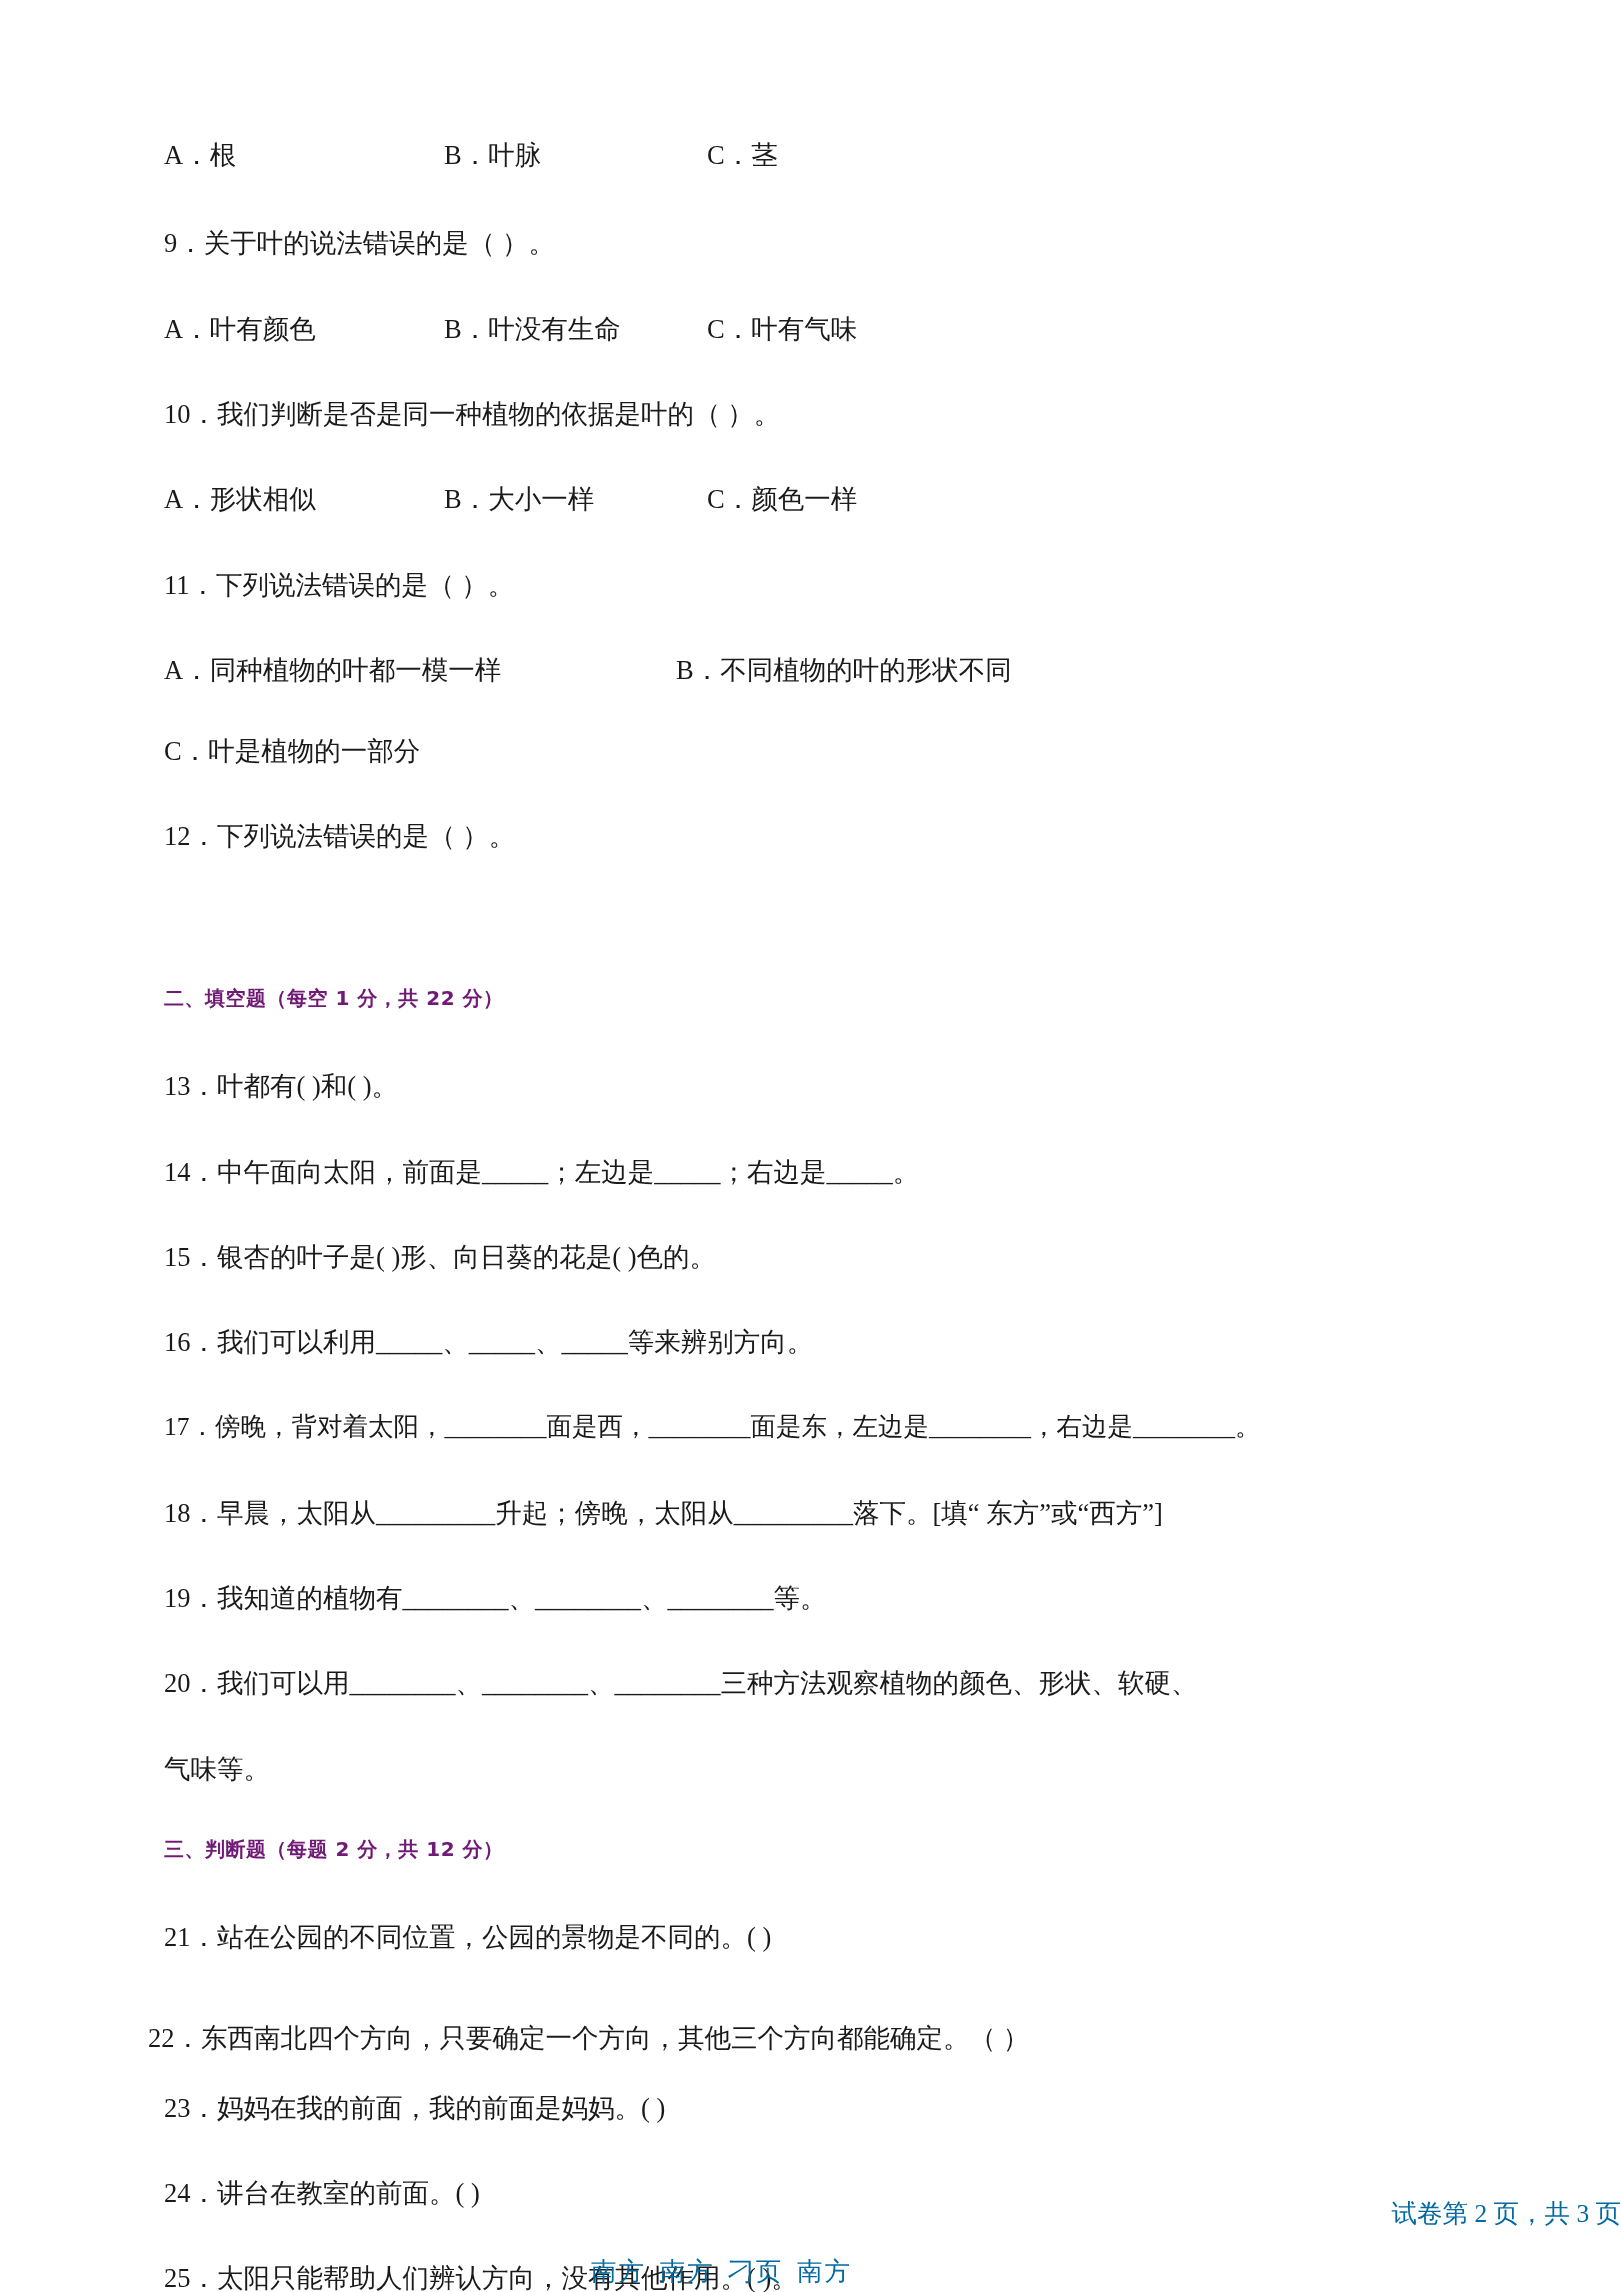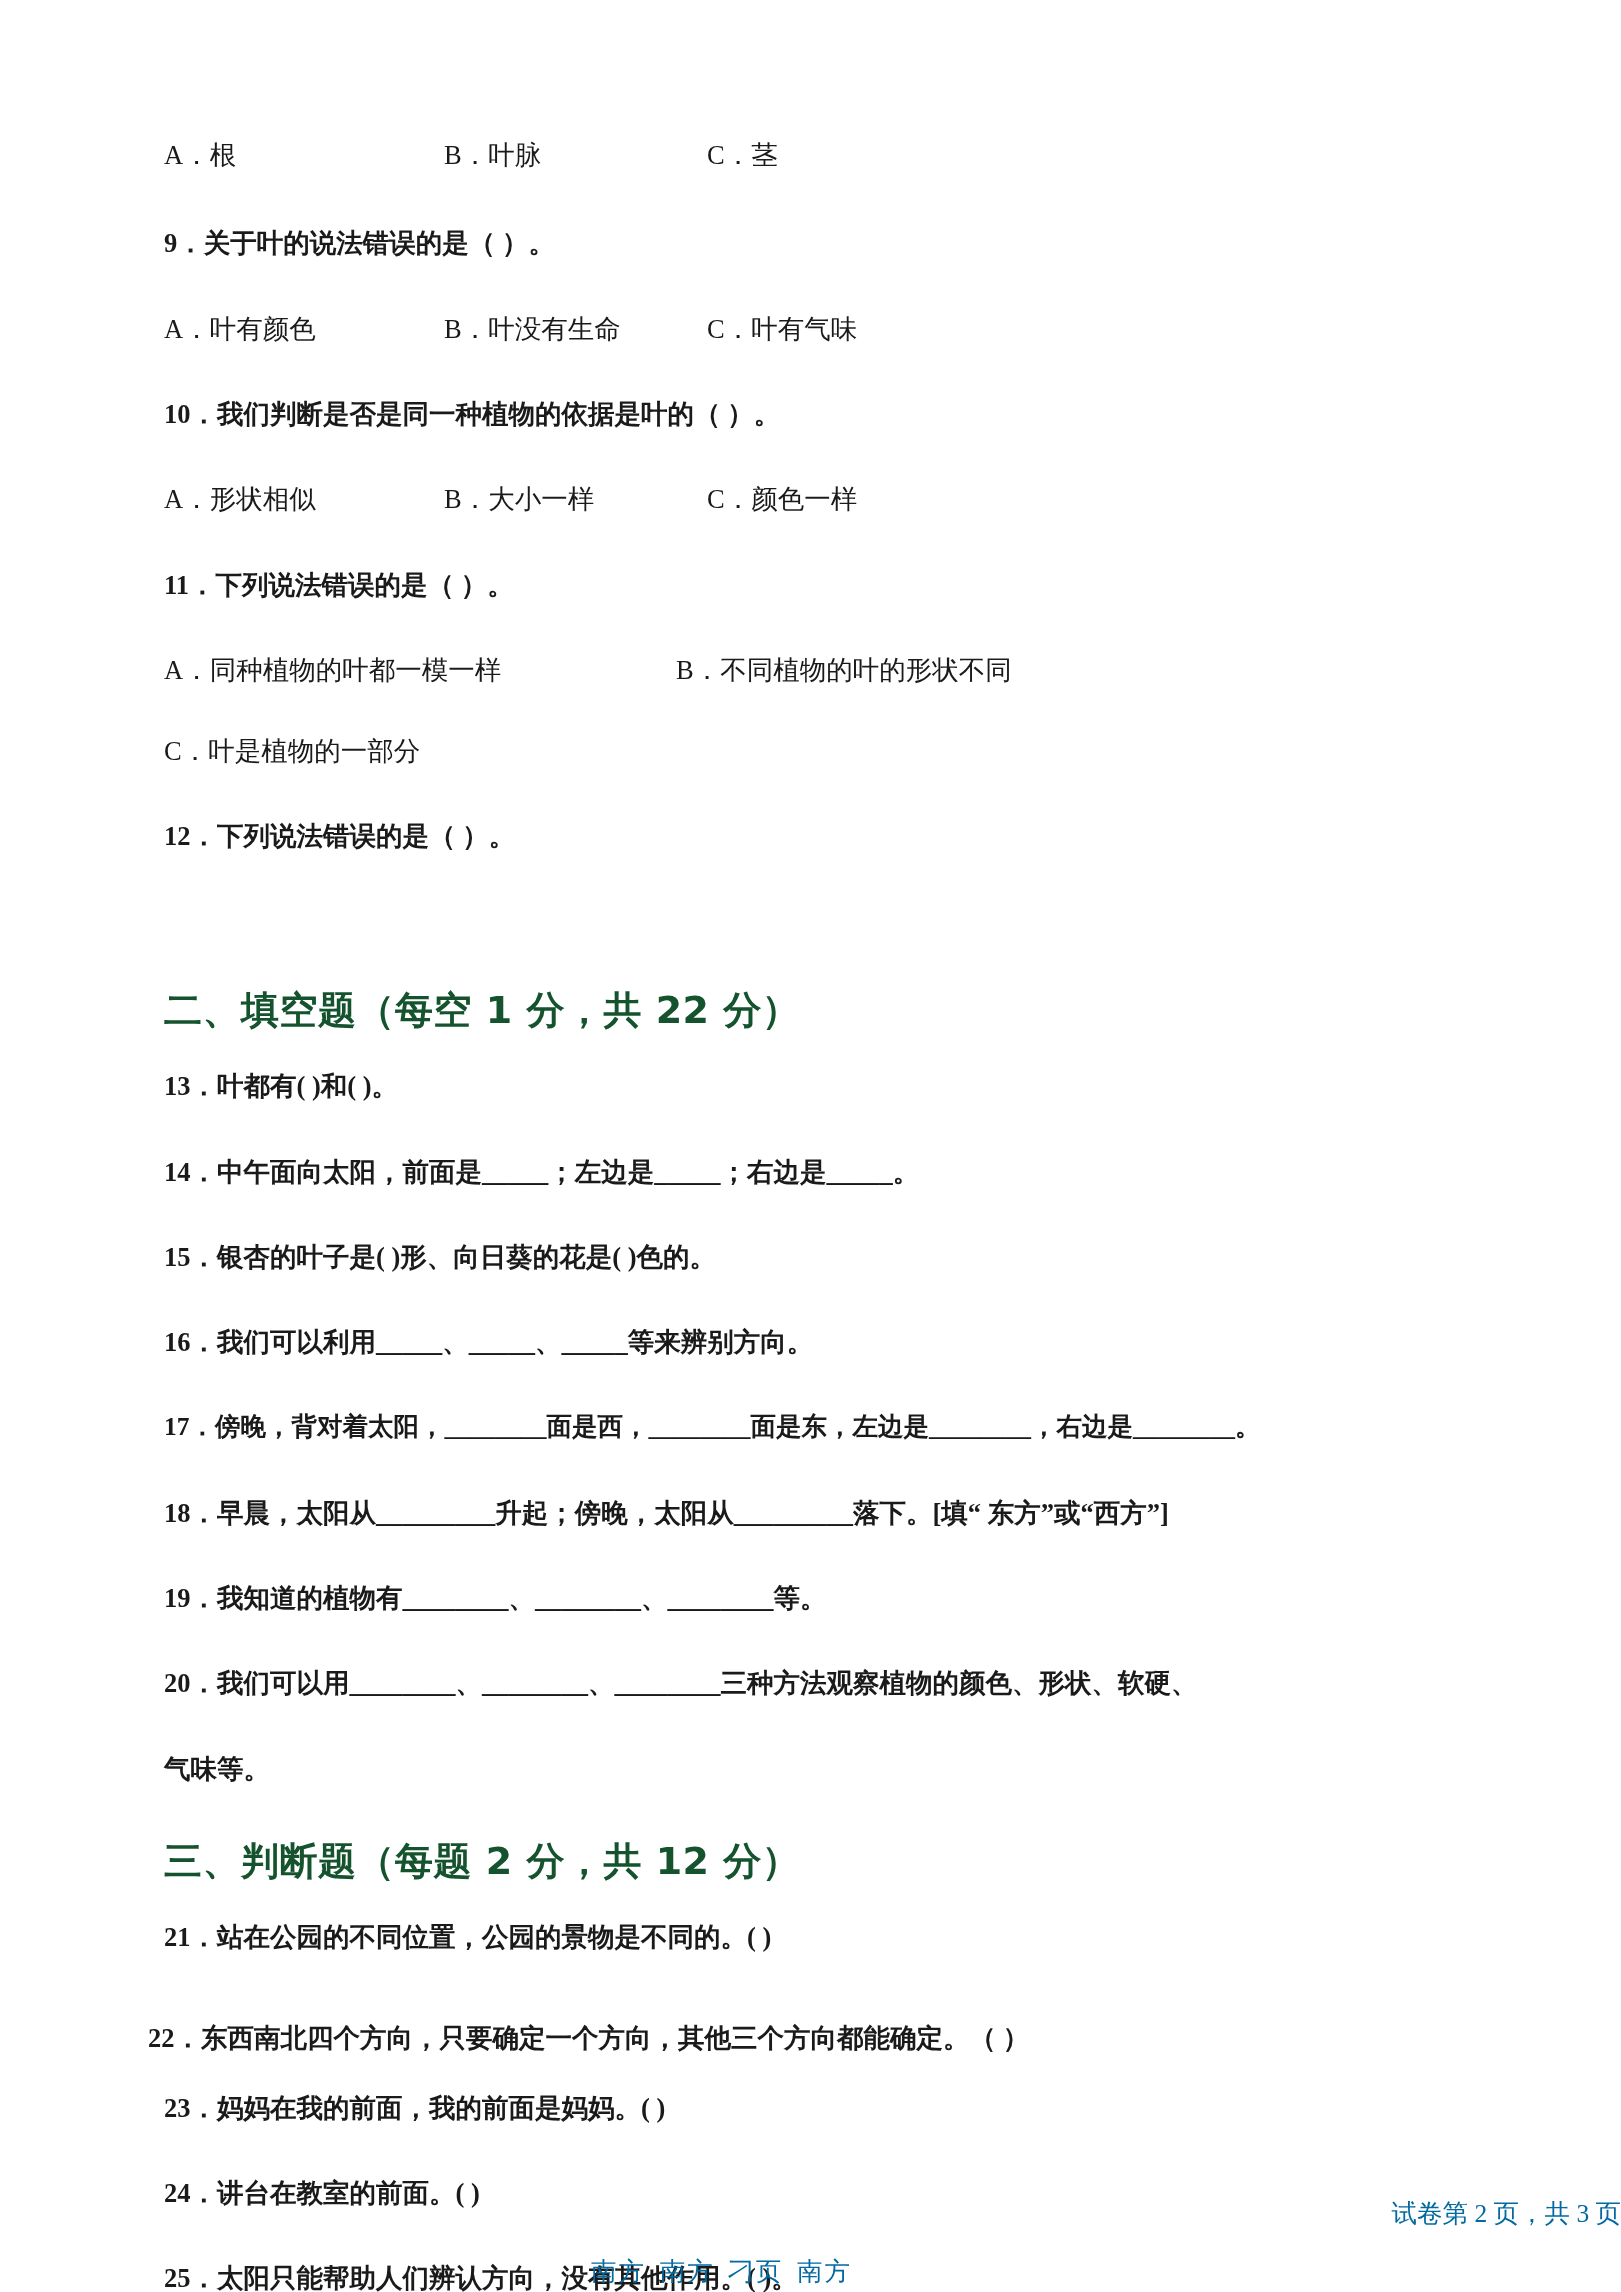--- a/index.html
+++ b/index.html
@@ -24,21 +24,20 @@
     height: 2293px;
     box-sizing: border-box;
     padding: 127px 157px 0 120px;
   }
   
   .row {
     display: block;
     white-space: nowrap;
     font-size: 26.5px;
     color: #1a1a1a;
-    font-weight: bold;
   }
   
   .opts {
     display: flex;
     white-space: nowrap;
     font-size: 26.5px;
   }
   .opt {
     display: inline-block;
     white-space: nowrap;
@@ -56,24 +55,24 @@
 
   .letter {
     font-family: "Liberation Serif", "DejaVu Serif", serif;
     font-size: 26.5px;
   }
 
   
   .section-head {
     font-family: "DejaVu Sans", "Liberation Sans", sans-serif;
     font-weight: bold;
-    font-size: 38px;
+    font-size: 20px;
     letter-spacing: 0.5px;
     white-space: nowrap;
-    color: #14532d;
+    color: #701a75;
   }
 
   
   .footer {
     position: absolute;
     left: 0;
     top: 2196px;
     width: 1621px;
     text-align: right;
     font-size: 25.5px;

